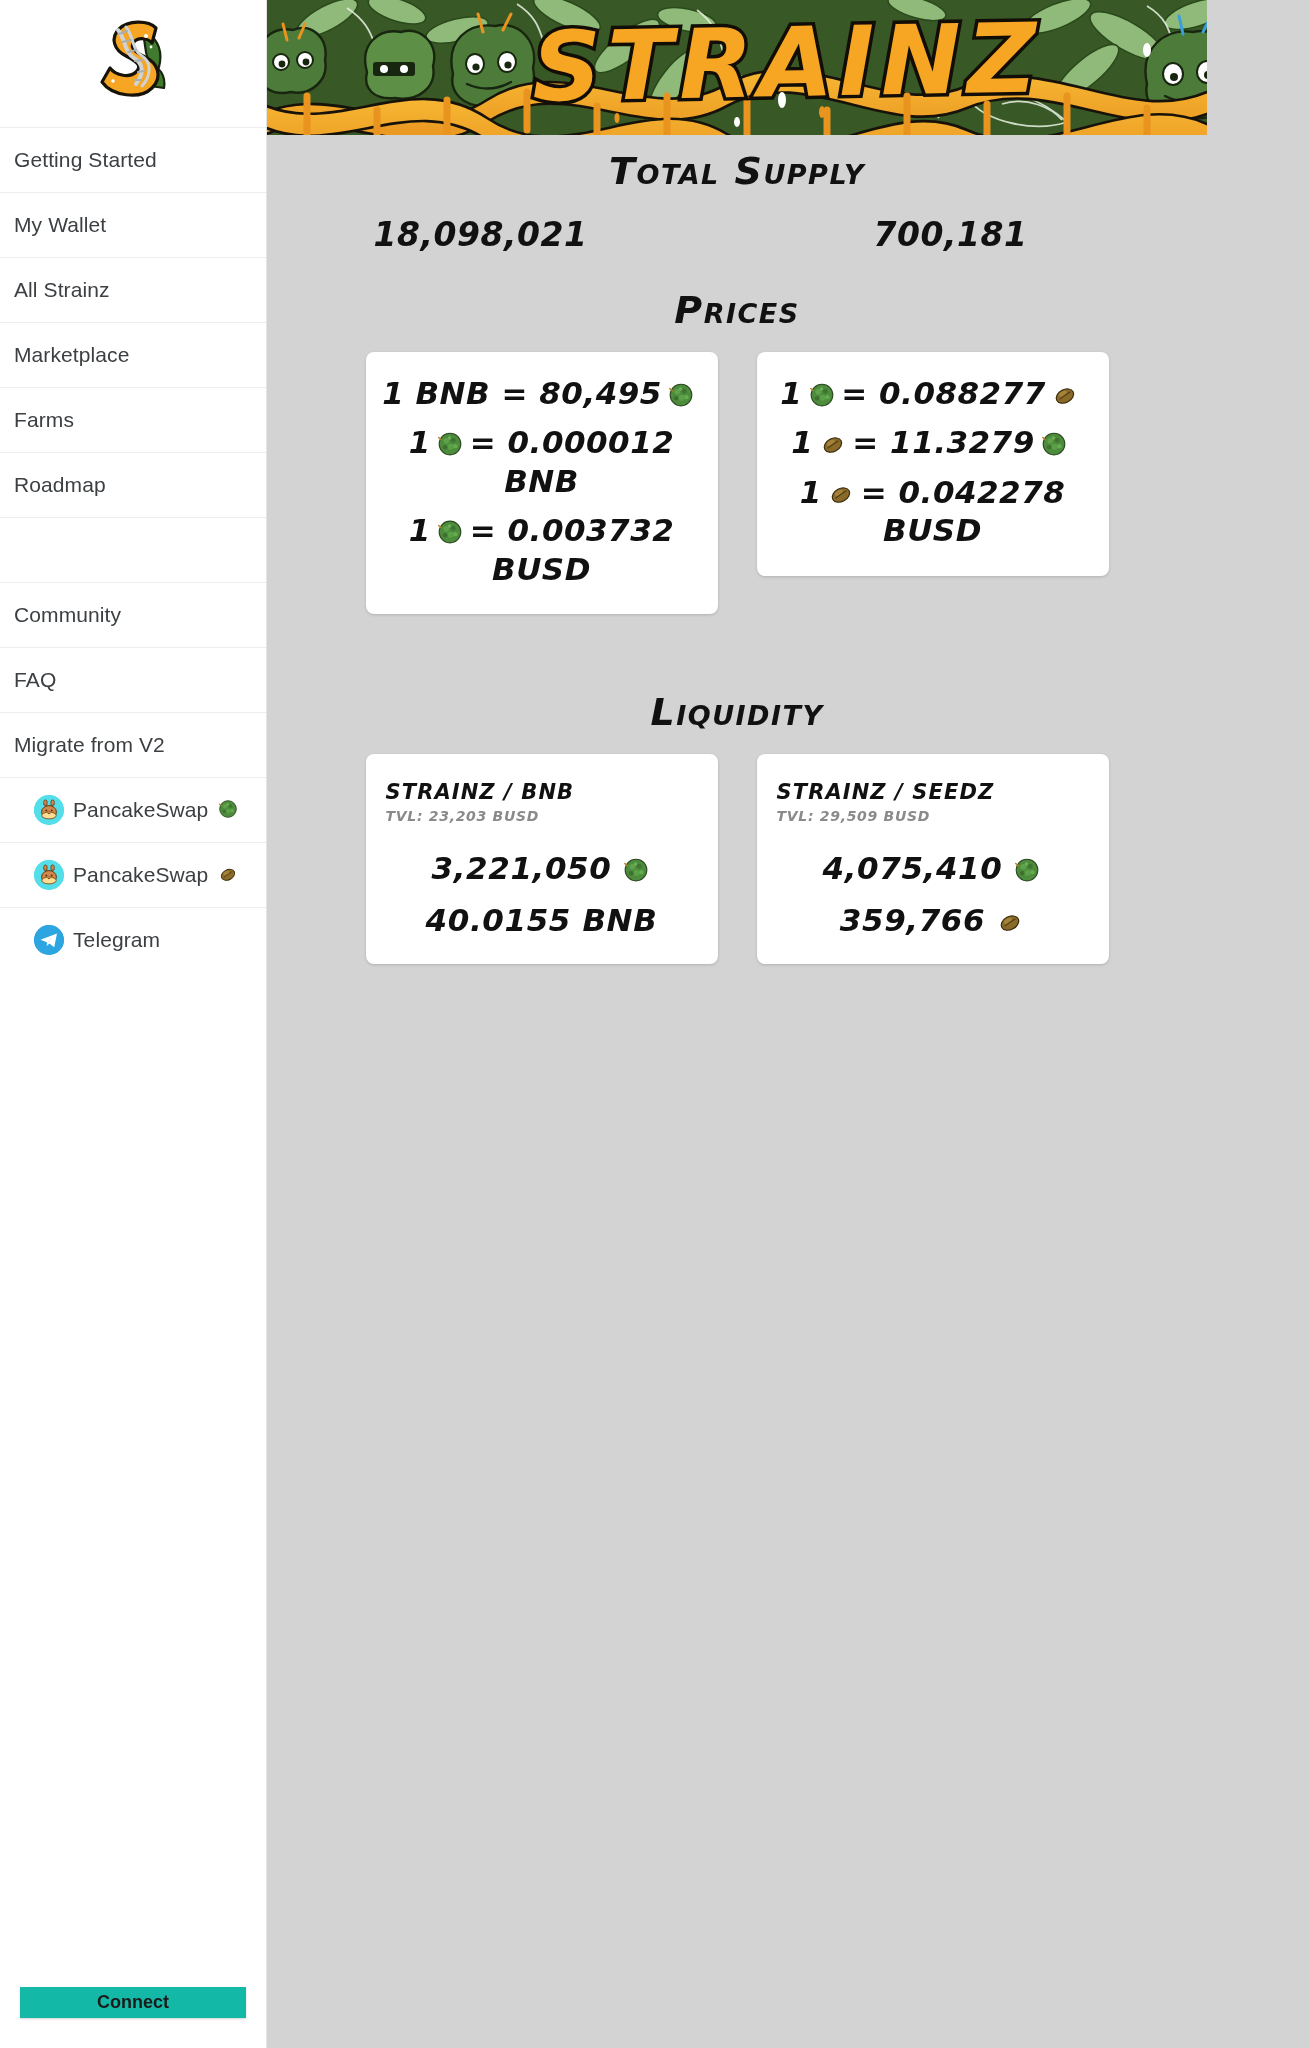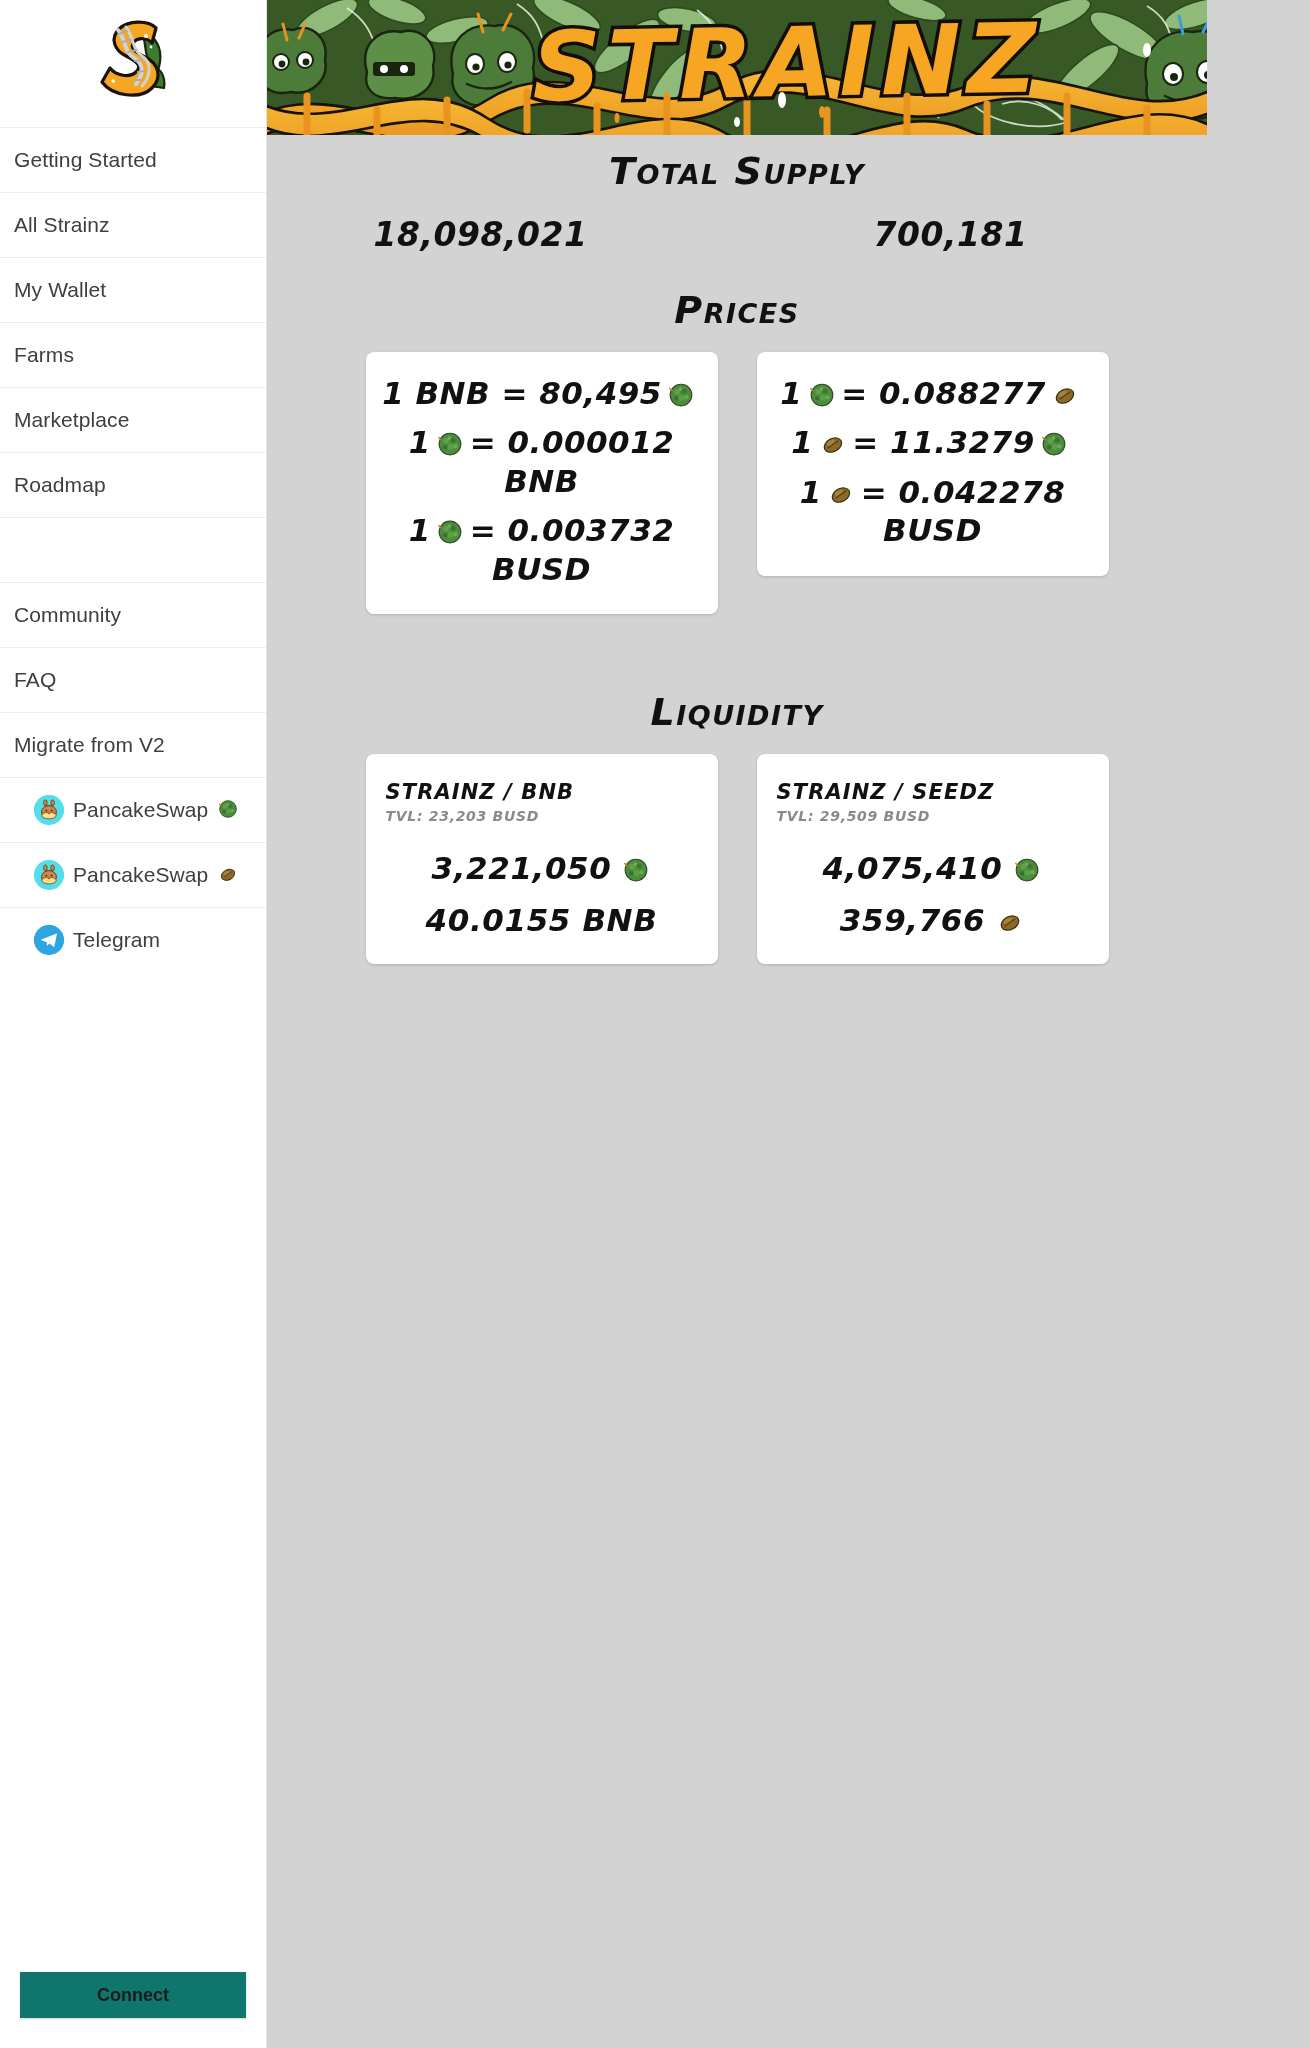--- a/index.html
+++ b/index.html
@@ -88,22 +88,22 @@
     width: 1em; height: 1em;
     vertical-align: -0.12em;
   }
 
   .connect-wrap {
     margin-top: auto;
     padding: 0 20px 30px 20px;
   }
   #connect-button {
     width: 100%;
-    height: 46px;
-    background: #0f766e;
+    height: 31px;
+    background: #14b8a6;
     border: none;
     border-radius: 0;
     font-family: "Liberation Sans", sans-serif;
     font-size: 18px;
     font-weight: bold;
     color: #1b1b1b;
     cursor: pointer;
     box-shadow: 0 1px 2px rgba(0,0,0,.18);
   }
 
@@ -247,30 +247,30 @@
         <circle cx="63" cy="33" r="1.4" fill="#fff"></circle>
       </svg>
     </div>
 
     <nav>
       <ul class="nav-list" id="nav-list">
           <li class="nav-item">
             <span class="label">Getting Started</span>
           </li>
           <li class="nav-item">
+            <span class="label">My Wallet</span>
+          </li>
+          <li class="nav-item">
             <span class="label">All Strainz</span>
           </li>
           <li class="nav-item">
-            <span class="label">My Wallet</span>
+            <span class="label">Marketplace</span>
           </li>
           <li class="nav-item">
             <span class="label">Farms</span>
-          </li>
-          <li class="nav-item">
-            <span class="label">Marketplace</span>
           </li>
           <li class="nav-item">
             <span class="label">Roadmap</span>
           </li>
           <li class="nav-item spacer">
             <span class="label"></span>
           </li>
           <li class="nav-item">
             <span class="label">Community</span>
           </li>

